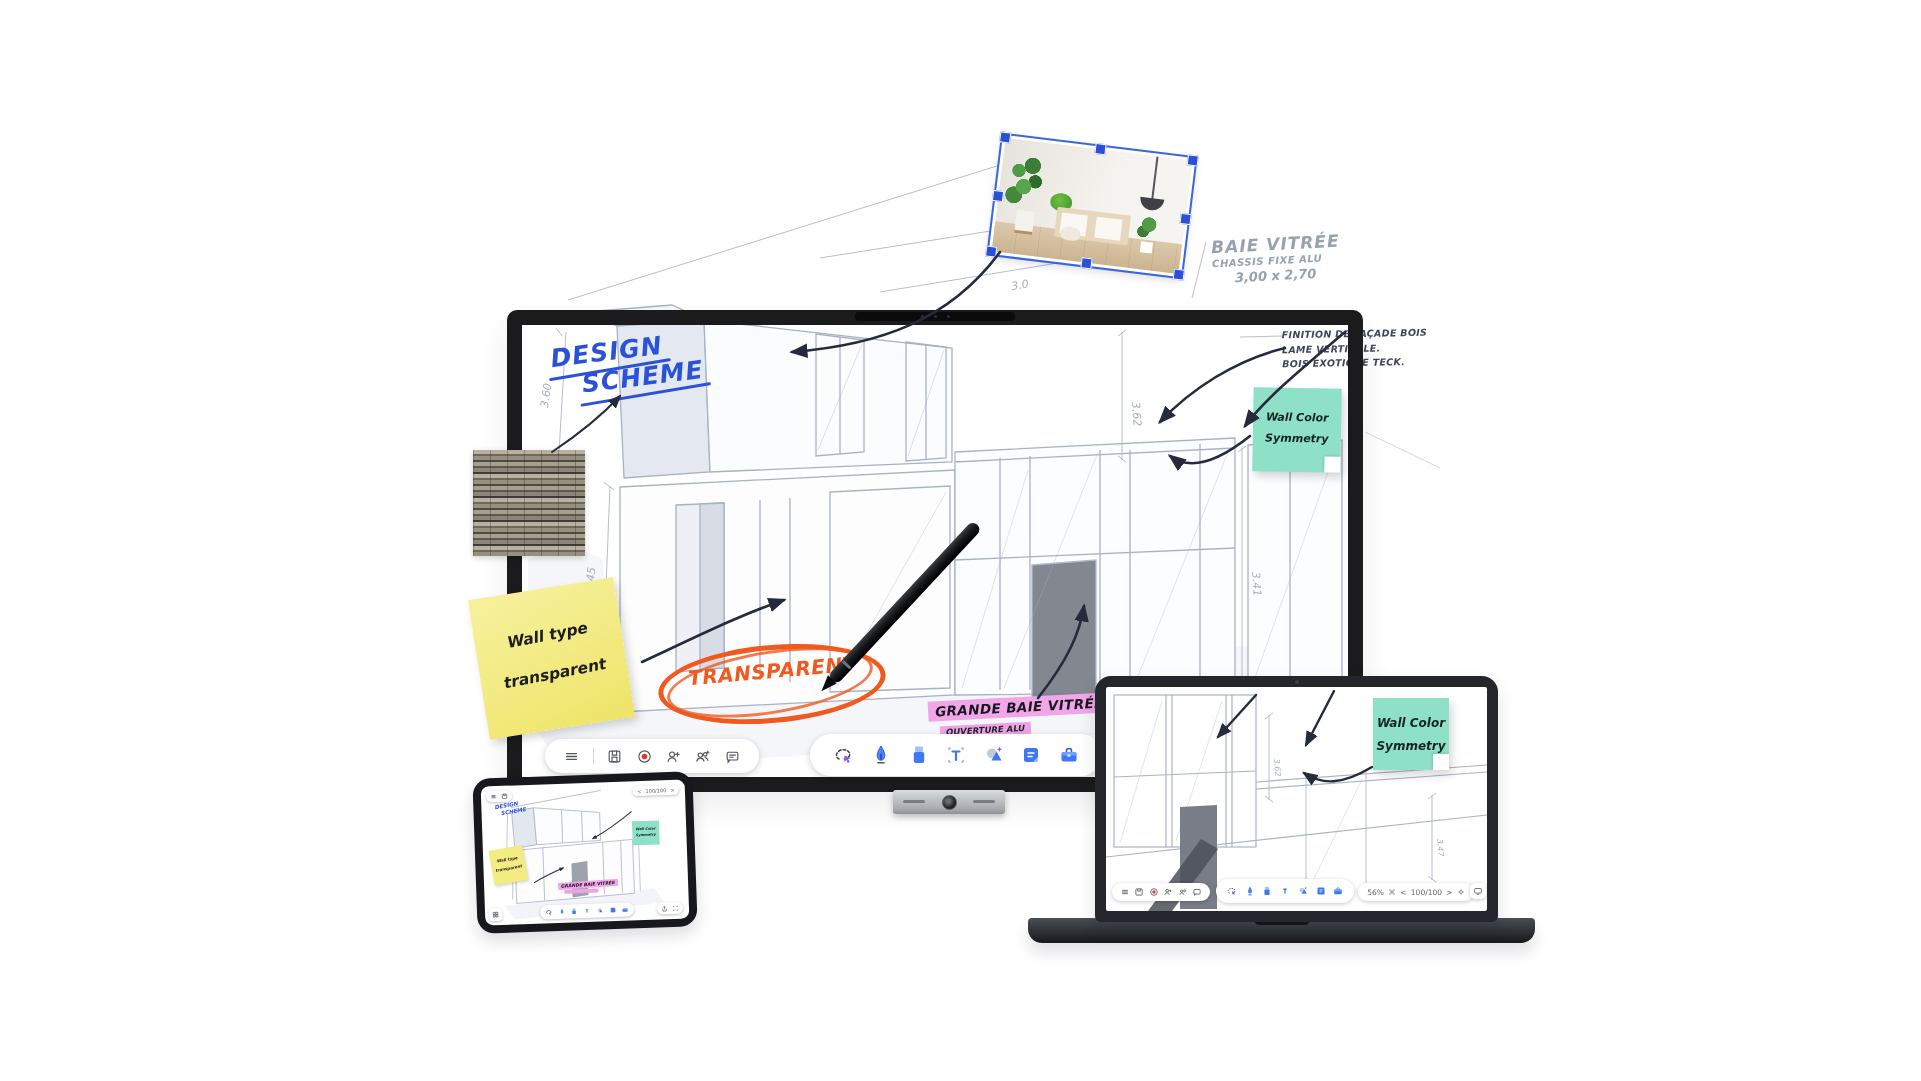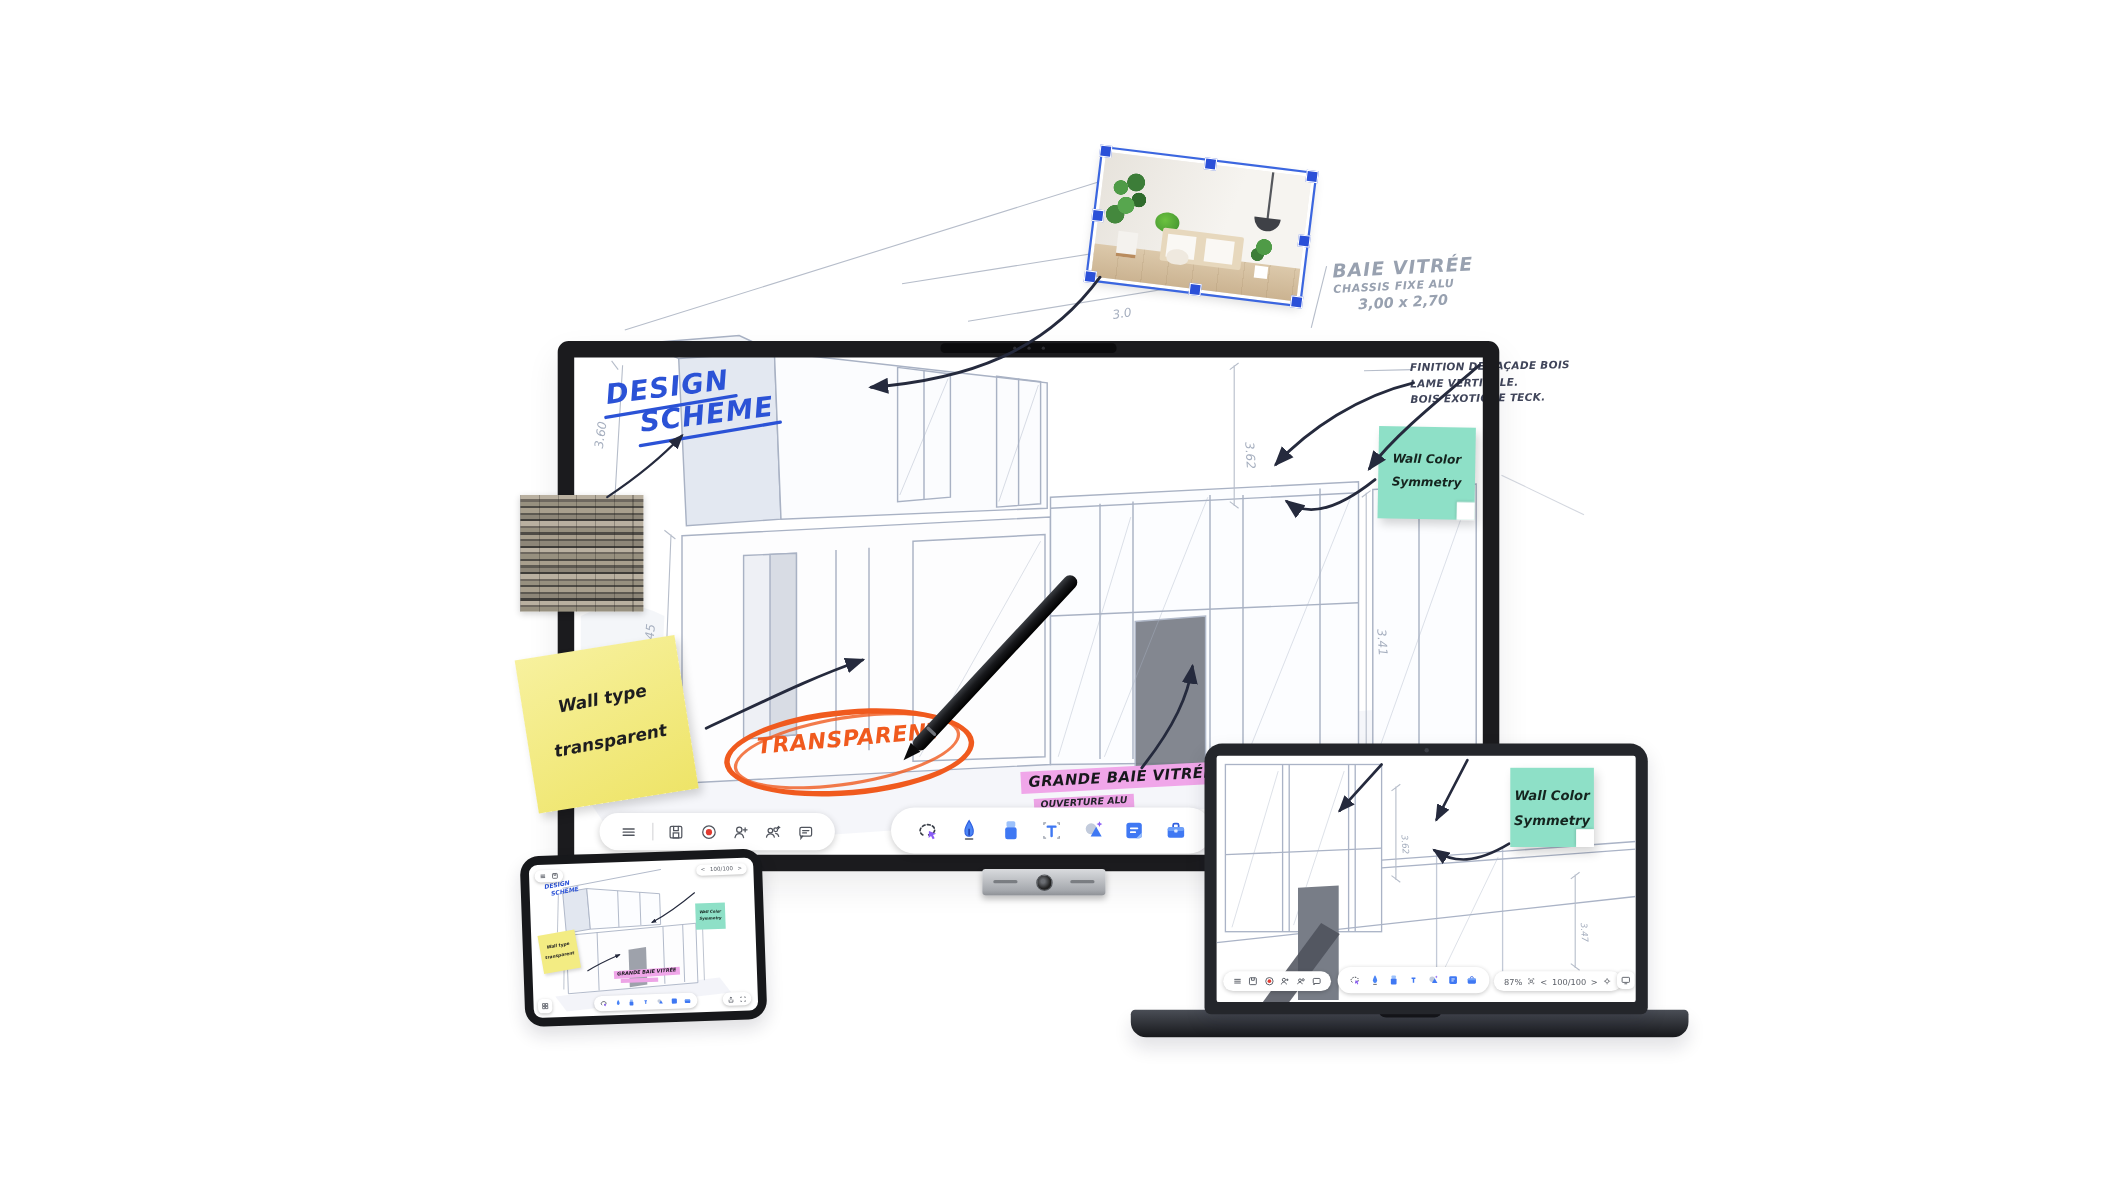--- a/index.html
+++ b/index.html
@@ -475,21 +475,21 @@
             <path d="M9 10h6M9 13.5h4" stroke="#fff" stroke-width="1.6"></path>
           </svg>
         <svg class="ic ic12" viewBox="0 0 24 24">
             <path d="M9.5 9V7.2c0-.8.6-1.4 1.4-1.4h2.2c.8 0 1.4.6 1.4 1.4V9" stroke="#2f5fe0" stroke-width="1.6" fill="none"></path>
             <rect x="4.5" y="9" width="15" height="9.5" rx="2" fill="#3f78f3"></rect>
             <rect x="4.5" y="9" width="15" height="3.4" rx="1.7" fill="#6ea0f9"></rect>
           </svg>
       </div>
 
       <div class="lap-pill lp-status">
-        <span>87%</span>
+        <span>56%</span>
         <svg class="ic ic8" viewBox="0 0 24 24" stroke="#5a5e66" stroke-width="2" fill="none">
             <path d="M8 5H5v3M16 5h3v3M5 16v3h3M19 16v3h-3"></path>
             <rect x="9" y="9" width="6" height="6"></rect>
           </svg>
         <span>&lt;</span>
         <span>100/100</span>
         <span>&gt;</span>
         <svg class="ic ic8" viewBox="0 0 24 24" stroke="#5a5e66" stroke-width="2" fill="none">
             <circle cx="12" cy="12" r="4.5"></circle>
             <path d="M12 3.5v3M12 17.5v3M3.5 12h3M17.5 12h3"></path>

